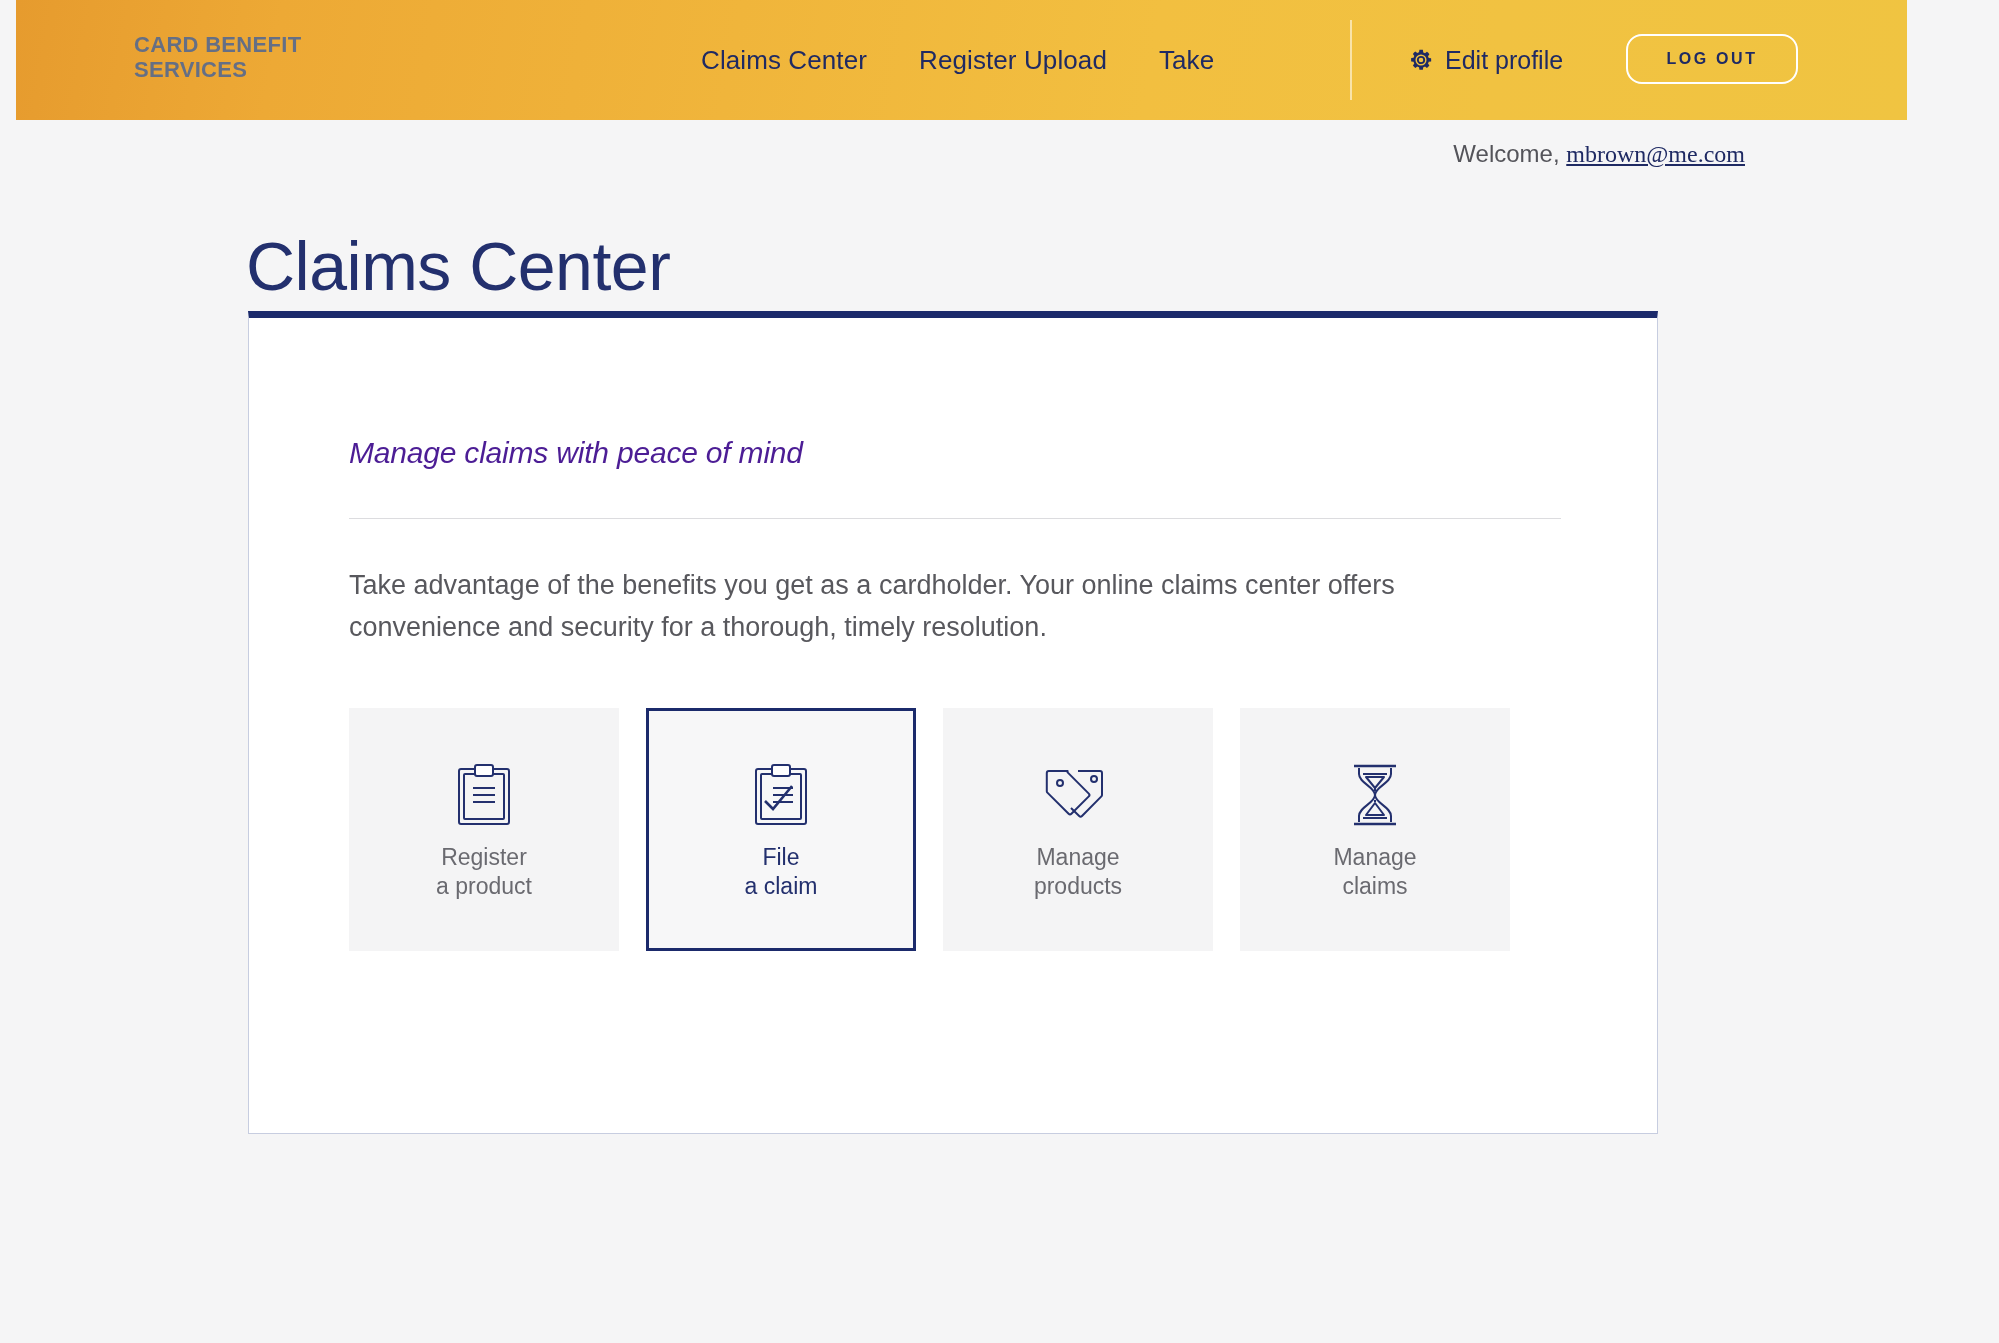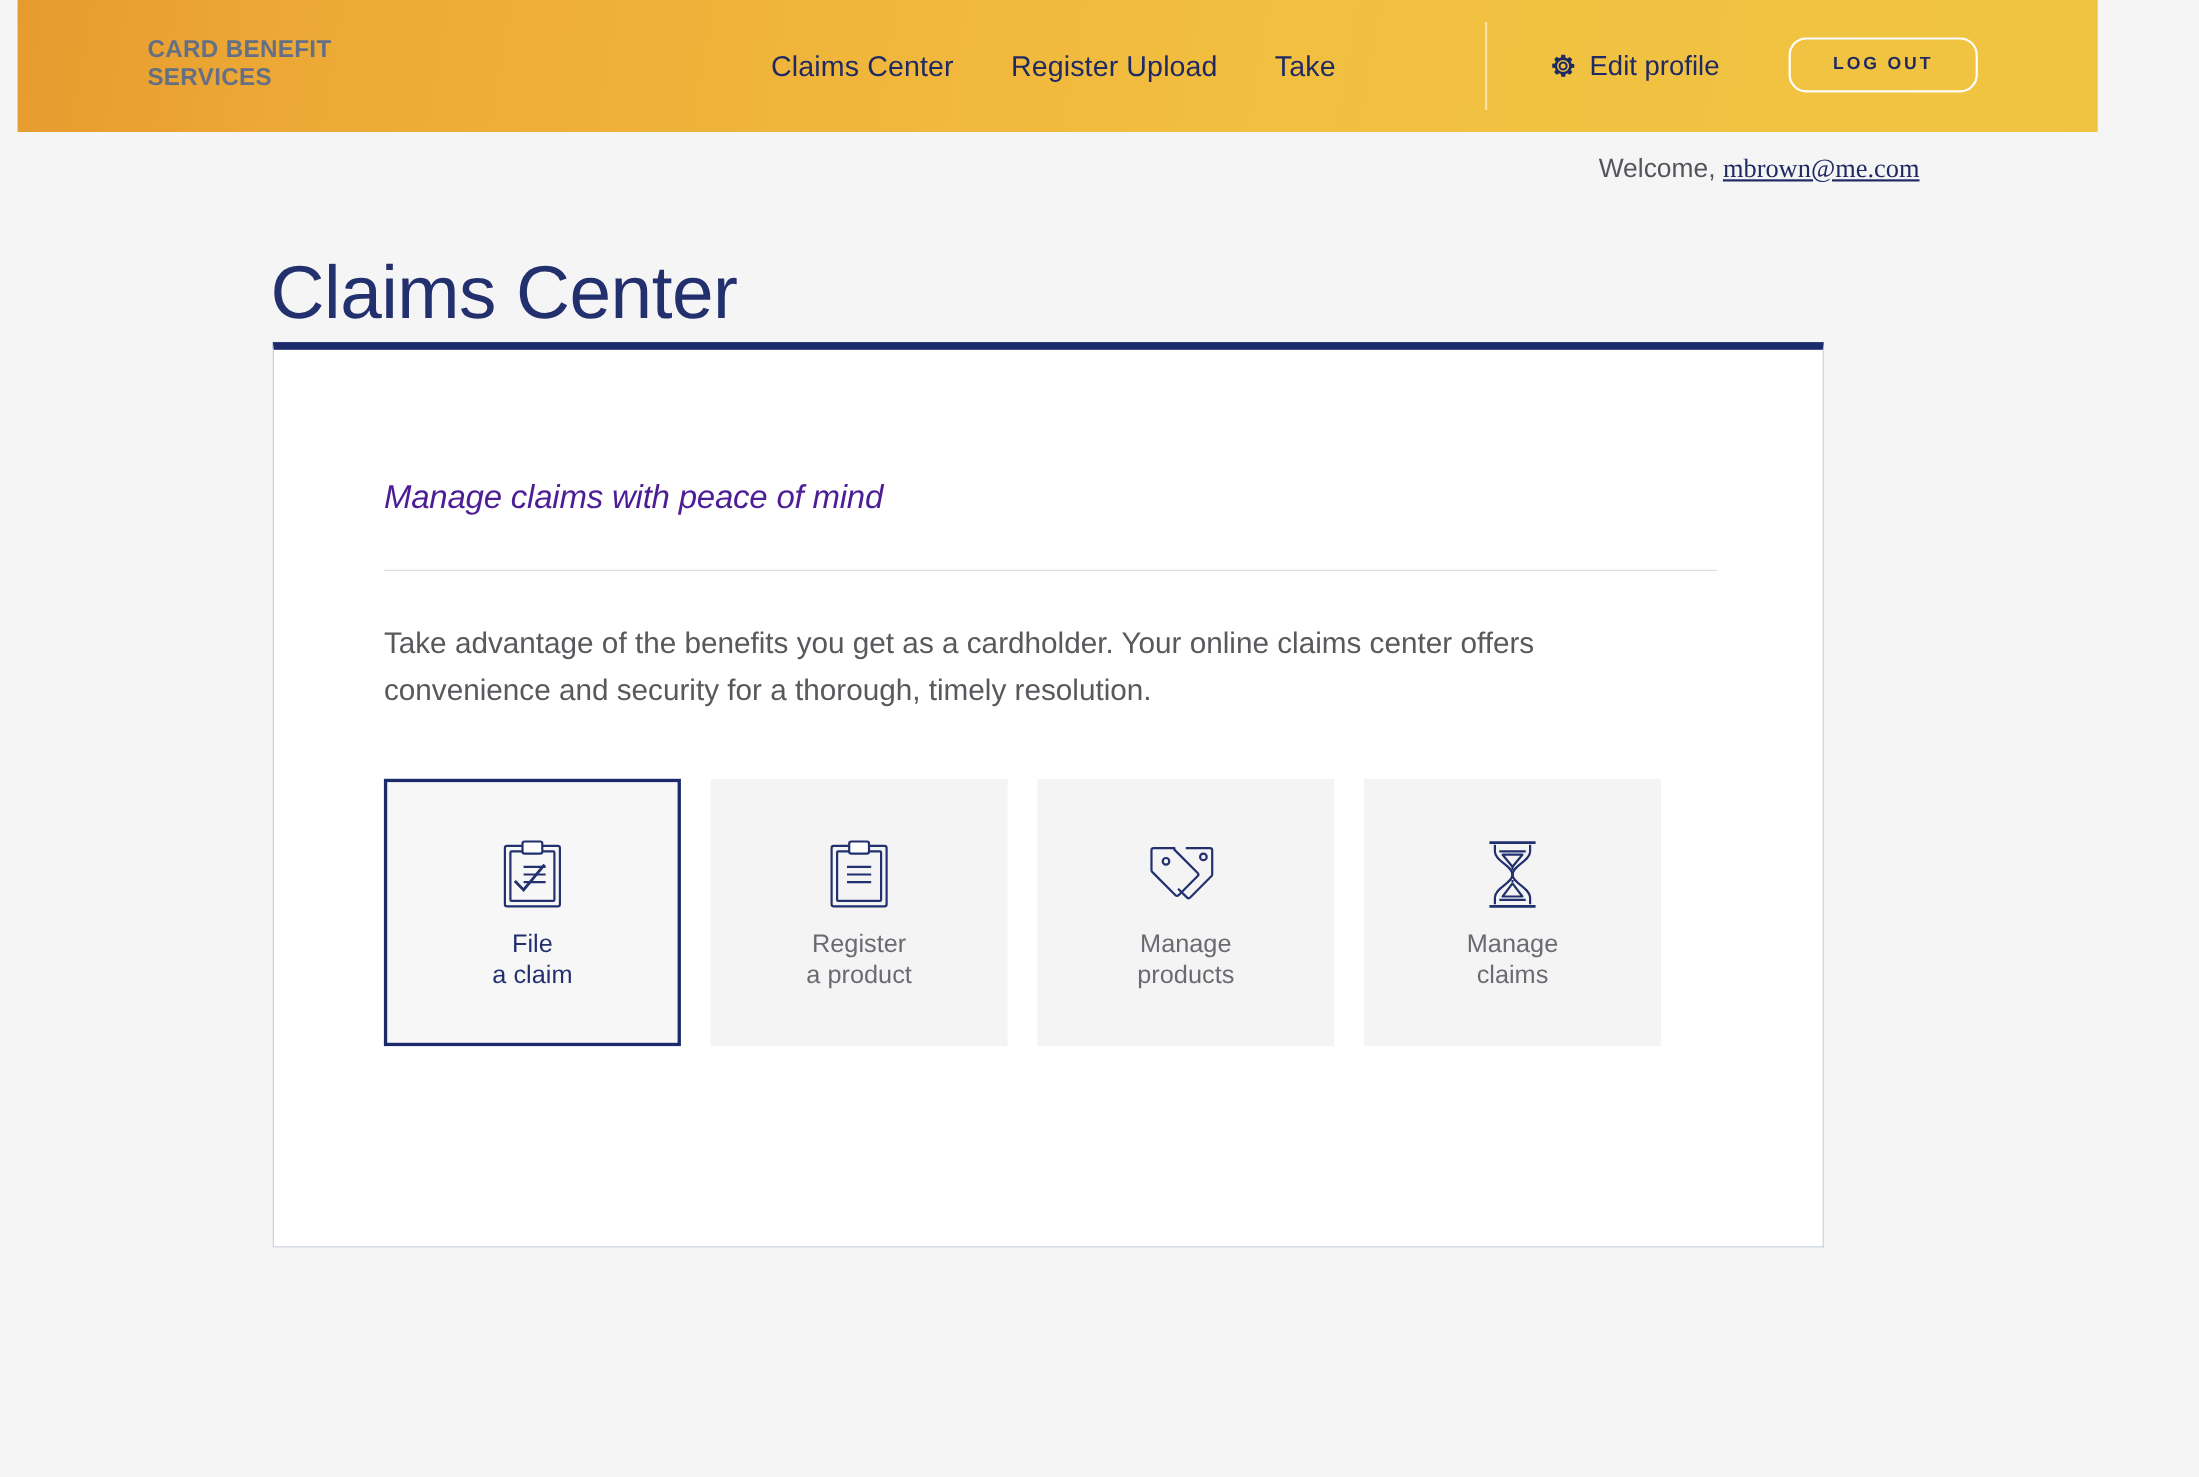--- a/index.html
+++ b/index.html
@@ -262,50 +262,50 @@
 <h1 class="page-title">Claims Center</h1>
 
 <section class="card">
   <div class="card-inner">
 
     <h2 class="section-title">Manage claims with peace of mind</h2>
     <div class="rule"></div>
     <p class="intro">Take advantage of the benefits you get as a cardholder. Your online claims center offers convenience and security for a thorough, timely resolution.</p>
 
     <div class="tiles">
+
+      <div class="tile">
+        <div class="tile-icon">
+          <svg width="58" height="64" viewBox="0 0 58 64" aria-hidden="true">
+            <g fill="none" stroke="#23306e" stroke-width="2">
+              <rect x="4" y="6" width="50" height="55" rx="2"></rect>
+              <rect x="9" y="11" width="40" height="45" rx="1"></rect>
+              <rect x="20" y="2" width="18" height="11" rx="2" fill="#ffffff"></rect>
+              <path d="M18 25h22M18 32h22M18 39h22"></path>
+            </g>
+          </svg>
+        </div>
+        <div class="tile-label">Register
+a product</div>
+      </div>
 
       <div class="tile selected">
         <div class="tile-icon">
           <svg width="58" height="64" viewBox="0 0 58 64" aria-hidden="true">
             <g fill="none" stroke="#23306e" stroke-width="2">
               <rect x="4" y="6" width="50" height="55" rx="2"></rect>
               <rect x="9" y="11" width="40" height="45" rx="1"></rect>
               <rect x="20" y="2" width="18" height="11" rx="2" fill="#ffffff"></rect>
               <path d="M21 25h20M21 32h20M21 39h20"></path>
               <path d="M13 38l8 8L40 23" stroke-width="2.6"></path>
             </g>
           </svg>
         </div>
         <div class="tile-label">File
 a claim</div>
-      </div>
-
-      <div class="tile">
-        <div class="tile-icon">
-          <svg width="58" height="64" viewBox="0 0 58 64" aria-hidden="true">
-            <g fill="none" stroke="#23306e" stroke-width="2">
-              <rect x="4" y="6" width="50" height="55" rx="2"></rect>
-              <rect x="9" y="11" width="40" height="45" rx="1"></rect>
-              <rect x="20" y="2" width="18" height="11" rx="2" fill="#ffffff"></rect>
-              <path d="M18 25h22M18 32h22M18 39h22"></path>
-            </g>
-          </svg>
-        </div>
-        <div class="tile-label">Register
-a product</div>
       </div>
 
       <div class="tile">
         <div class="tile-icon">
           <svg width="72" height="60" viewBox="0 0 72 60" aria-hidden="true">
             <g fill="none" stroke="#23306e" stroke-width="2" stroke-linejoin="round">
               <path d="M36 6h22a2 2 0 0 1 2 2v22a2 2 0 0 1-.6 1.4L40 51a2 2 0 0 1-2.8 0L29 43"></path>
               <circle cx="52" cy="14" r="3"></circle>
               <path d="M26.6 7.4l21.2 21.2a2 2 0 0 1 0 2.8L30.4 48.8a2 2 0 0 1-2.8 0L6.4 27.6a2 2 0 0 1-.6-1.4V8a2 2 0 0 1 2-2h18.8z" transform="translate(-1,0)"></path>
               <circle cx="18" cy="18" r="3"></circle>

